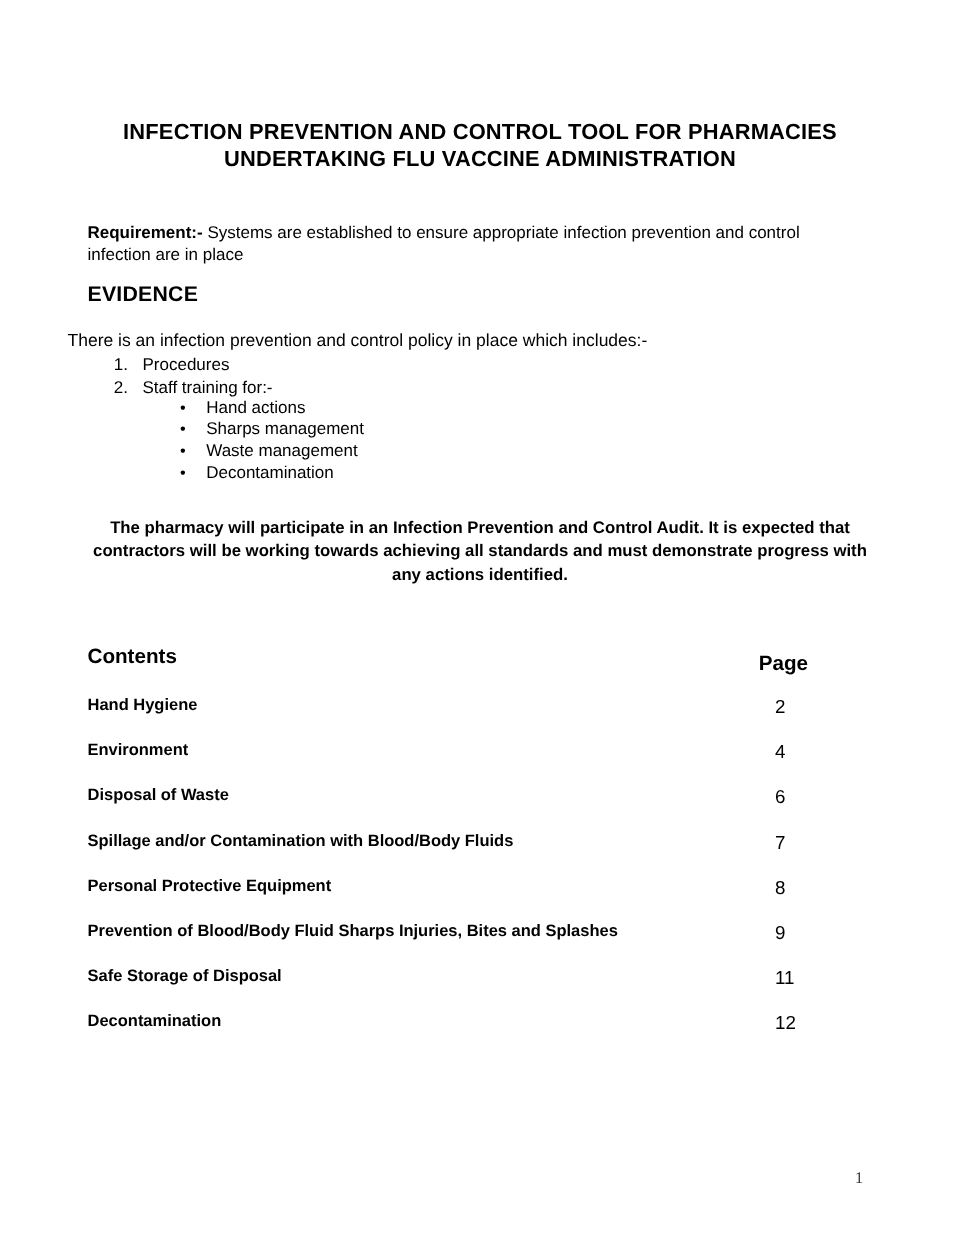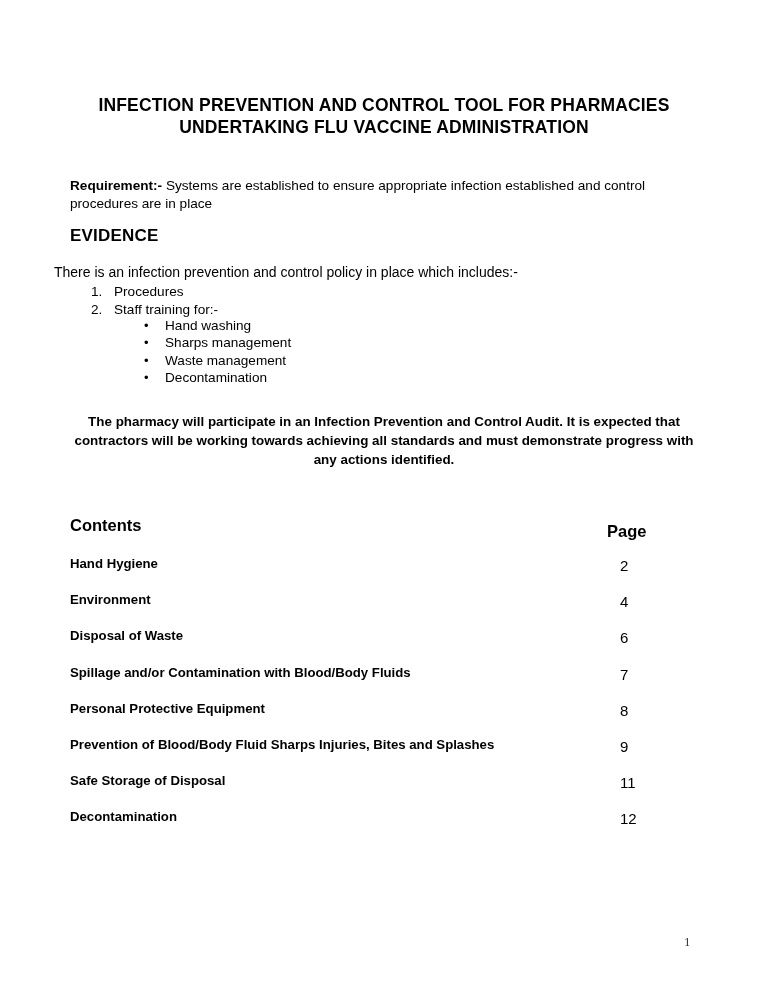--- a/index.html
+++ b/index.html
@@ -184,42 +184,42 @@
   }
 </style>
 </head>
 <body>
 
 <div class="page">
 
   <h1 class="doc-title">INFECTION PREVENTION AND CONTROL TOOL FOR PHARMACIES UNDERTAKING FLU VACCINE ADMINISTRATION</h1>
 
   <p class="requirement">
-    <span class="lbl">Requirement:-</span><span> Systems are established to ensure appropriate infection established and control procedures are in place</span>
+    <span class="lbl">Requirement:-</span><span> Systems are established to ensure appropriate infection prevention and control infection are in place</span>
   </p>
 
   <h2 class="evidence-heading">EVIDENCE</h2>
 
   <p class="intro-line">There is an infection prevention and control policy in place which includes:-</p>
 
   <div class="num-list">
     <div class="num-item">
       <span class="marker">1.</span>
       <span>Procedures</span>
     </div>
     <div class="num-item">
       <span class="marker">2.</span>
       <span>Staff training for:-</span>
     </div>
   </div>
 
   <div class="bullet-list">
     <div class="bullet-item">
       <span class="dot">•</span>
-      <span>Hand washing</span>
+      <span>Hand actions</span>
     </div>
     <div class="bullet-item">
       <span class="dot">•</span>
       <span>Sharps management</span>
     </div>
     <div class="bullet-item">
       <span class="dot">•</span>
       <span>Waste management</span>
     </div>
     <div class="bullet-item">

